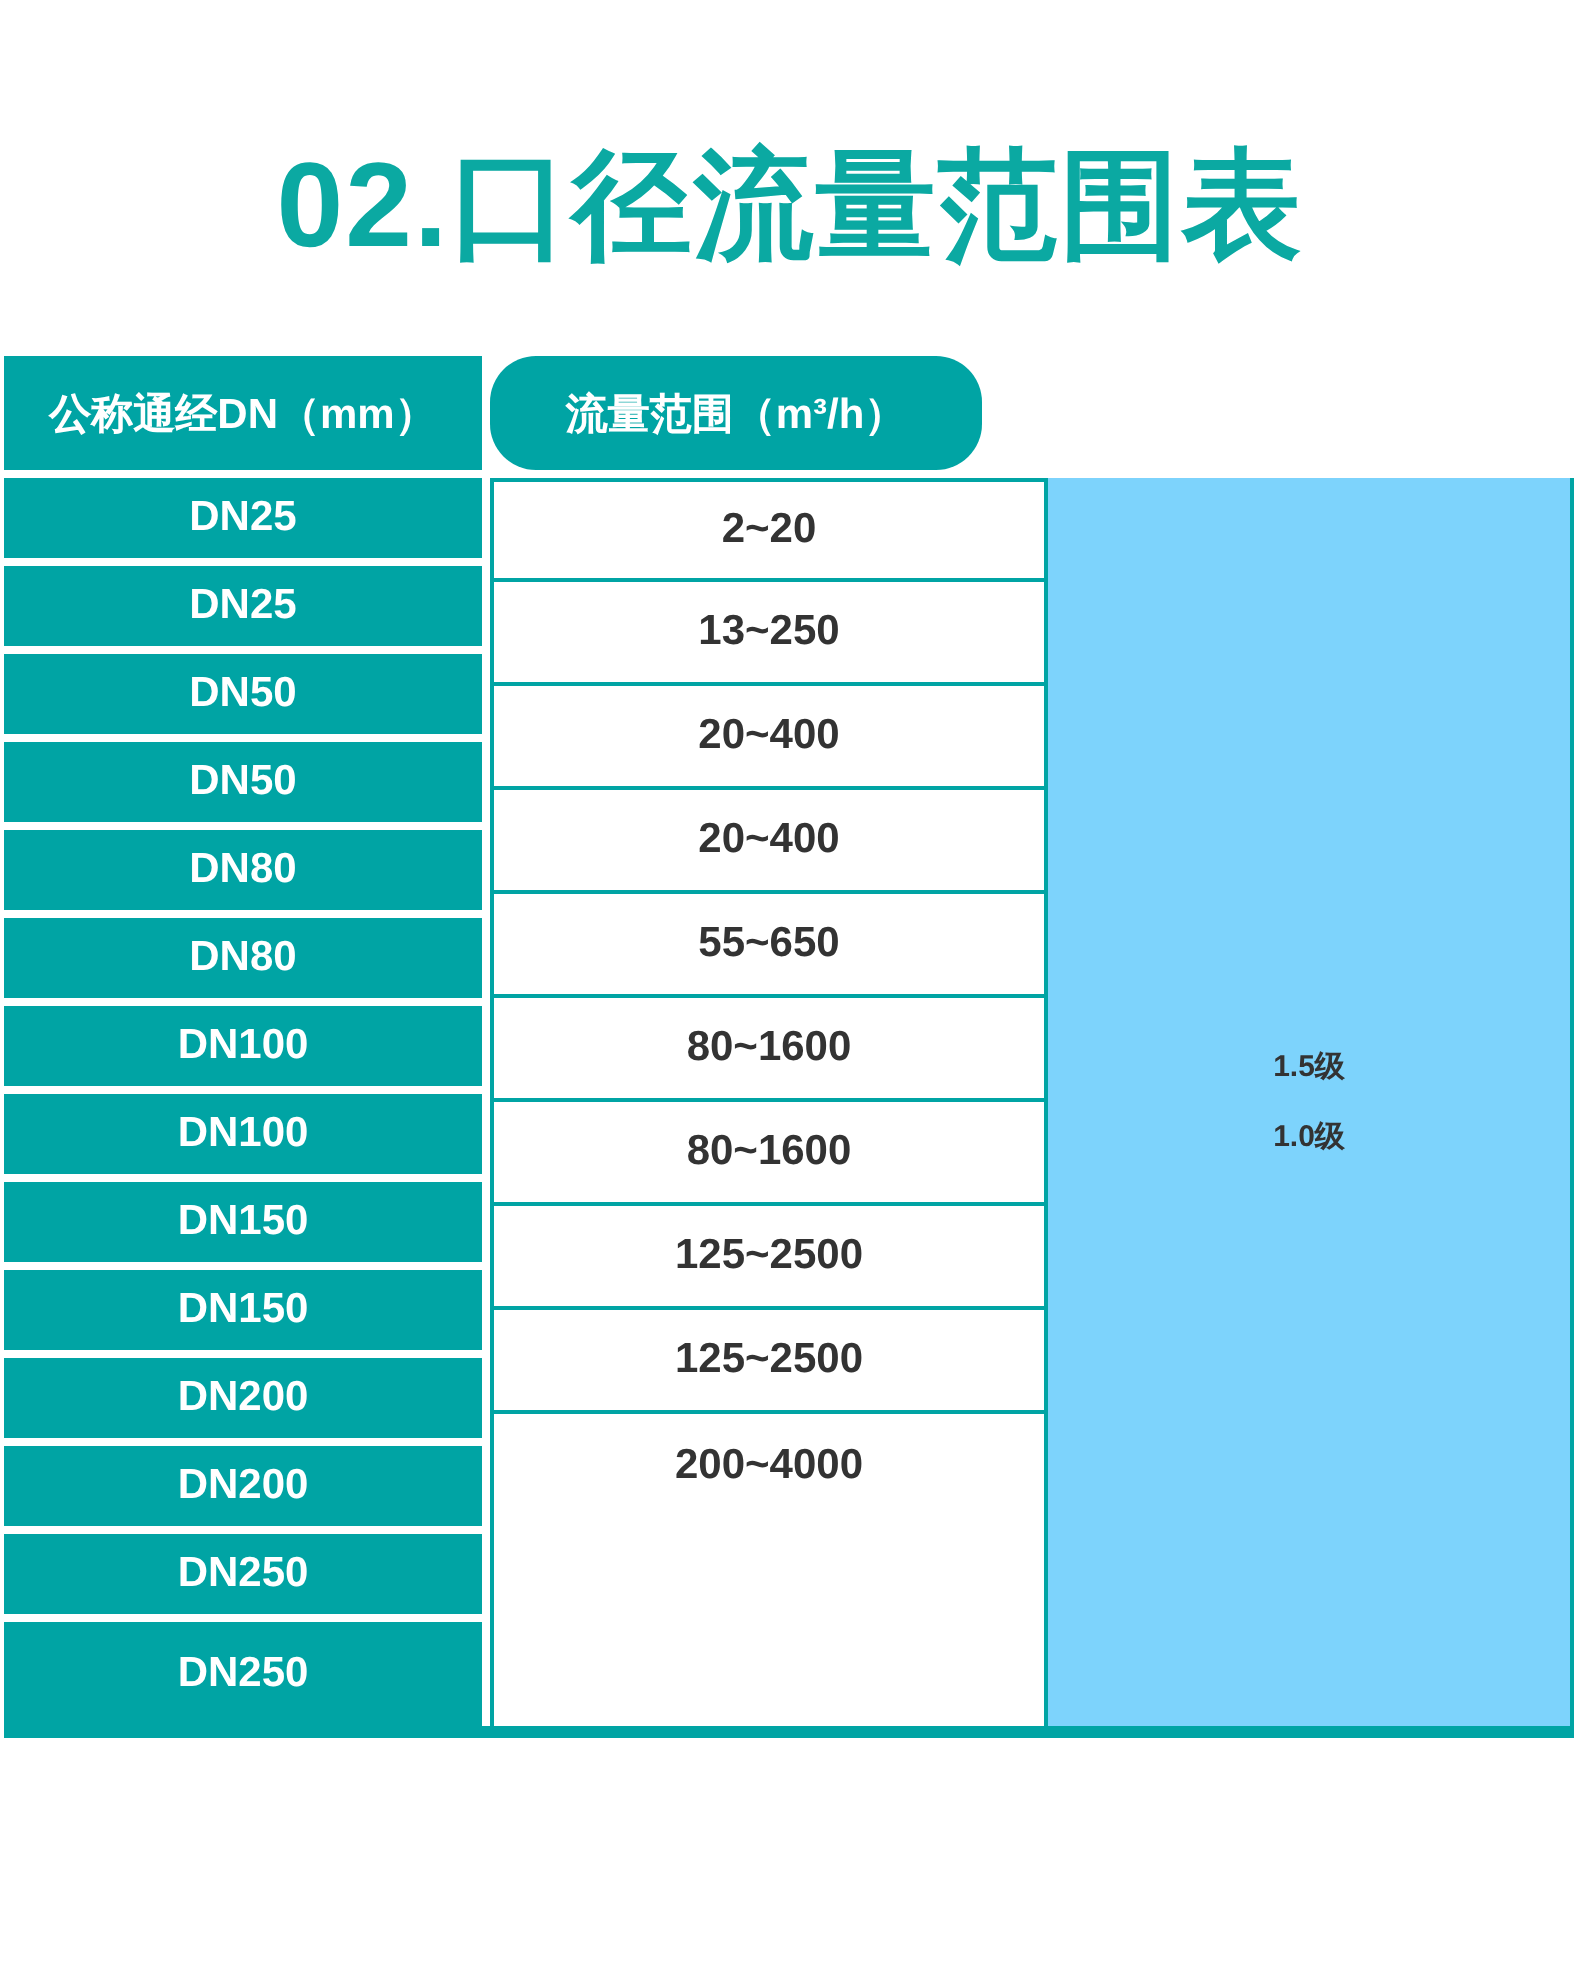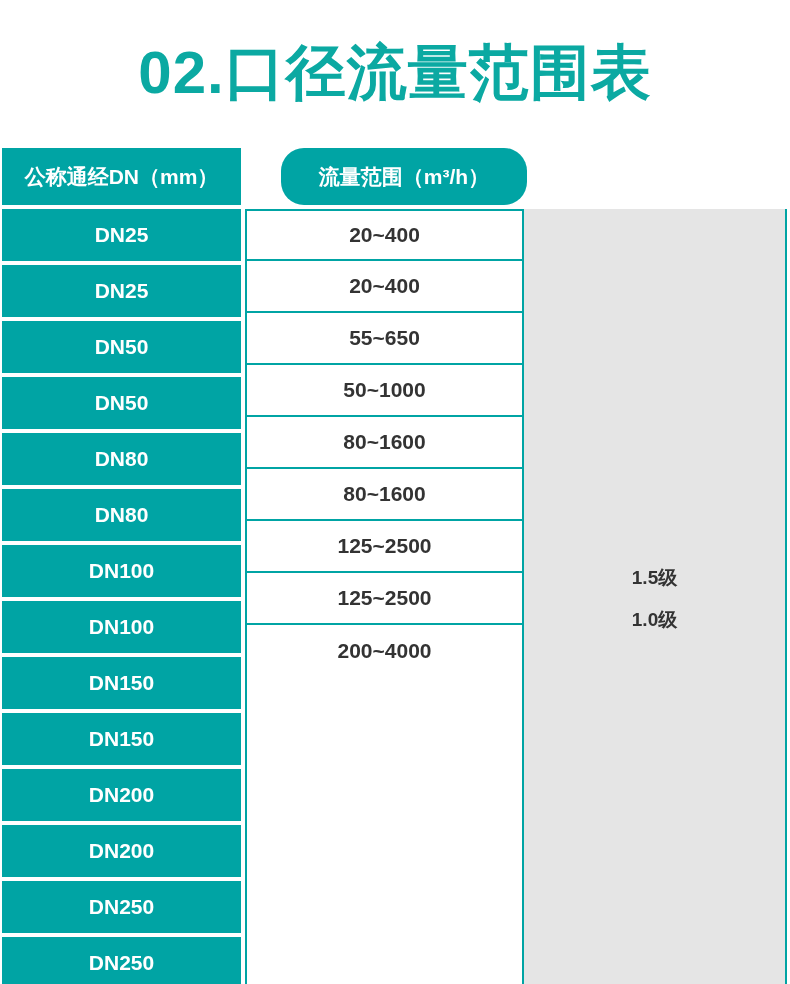--- a/index.html
+++ b/index.html
@@ -9,37 +9,37 @@
   }
   * { margin: 0; padding: 0; box-sizing: border-box; }
   html, body {
     width: 790px;
     background: #ffffff;
     font-family: "Liberation Sans", "DejaVu Sans", sans-serif;
   }
   body { height: 984px; overflow: hidden; }
 
   .page-title {
-    padding-top: 40px;
+    padding-top: 70px;
     text-align: center;
     font-size: 60px;
     line-height: 66px;
     font-weight: 800;
     letter-spacing: 1px;
     color: var(--title-teal);
     white-space: nowrap;
   }
 
   .tbl {
     margin: 42px 3px 0 2px; 
     width: 785px;
   }
 
   
-  .thead { display: flex; height: 57px; margin-bottom: 4px; gap: 36px; }
+  .thead { display: flex; height: 57px; margin-bottom: 4px; }
   .th {
     background: var(--teal);
     color: #ffffff;
     font-size: 21px;
     font-weight: 700;
     display: flex;
     align-items: center;
     justify-content: center;
     white-space: nowrap;
   }
@@ -47,21 +47,21 @@
   .th.c2 { width: 246px; margin-right: 7px; border-radius: 23px; }
   .th.c3 { flex: 1; }
 
   
   .tbody {
     display: flex;
     border-bottom: 6px solid var(--teal);
   }
   .col1 { width: 239px; margin-right: 4px; display: flex; flex-direction: column; }
   .dn-cell {
-    height: 52px;
+    height: 40px;
     margin-bottom: 4px;
     background: var(--teal);
     color: #ffffff;
     font-size: 21px;
     font-weight: 700;
     display: flex;
     align-items: center;
     justify-content: center;
   }
   .dn-cell:last-child { height: 52px; margin-bottom: 0; }
@@ -83,29 +83,29 @@
     display: flex;
     align-items: center;
     justify-content: center;
     background: #ffffff;
   }
   .range-cell:first-child { border-top: 2px solid var(--teal); }
   .range-cell:last-child { border-bottom: none; }
 
   .col3 {
     flex: 1;
-    background: #e5e5e5;
+    background: #7dd3fc;
     border-right: 2px solid var(--teal);
     display: flex;
     flex-direction: column;
     align-items: center;
     justify-content: center;
     gap: 16px;
     color: var(--text-dark);
-    font-size: 19px;
+    font-size: 15px;
     font-weight: 600;
   }
 </style>
 </head>
 <body>
 
 <div>
 
   <h1 class="page-title">02.口径流量范围表</h1>
 
@@ -127,24 +127,25 @@
           <div class="dn-cell">DN100</div>
           <div class="dn-cell">DN100</div>
           <div class="dn-cell">DN150</div>
           <div class="dn-cell">DN150</div>
           <div class="dn-cell">DN200</div>
           <div class="dn-cell">DN200</div>
           <div class="dn-cell">DN250</div>
           <div class="dn-cell">DN250</div>
         </div>
       <div class="col2">
+          <div class="range-cell">2~20</div>
+          <div class="range-cell">13~250</div>
           <div class="range-cell">20~400</div>
           <div class="range-cell">20~400</div>
           <div class="range-cell">55~650</div>
-          <div class="range-cell">50~1000</div>
           <div class="range-cell">80~1600</div>
           <div class="range-cell">80~1600</div>
           <div class="range-cell">125~2500</div>
           <div class="range-cell">125~2500</div>
           <div class="range-cell">200~4000</div>
         </div>
       <div class="col3">
         <div>1.5级</div>
         <div>1.0级</div>
       </div>

